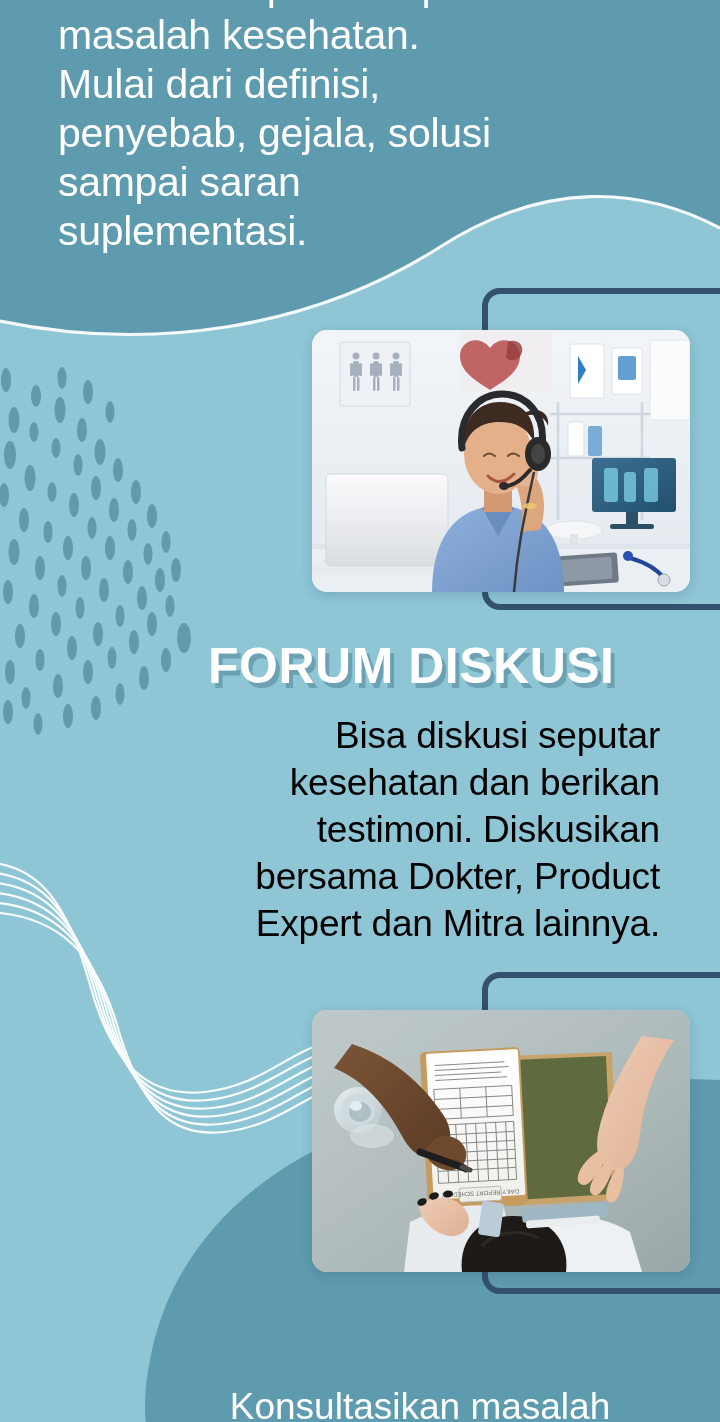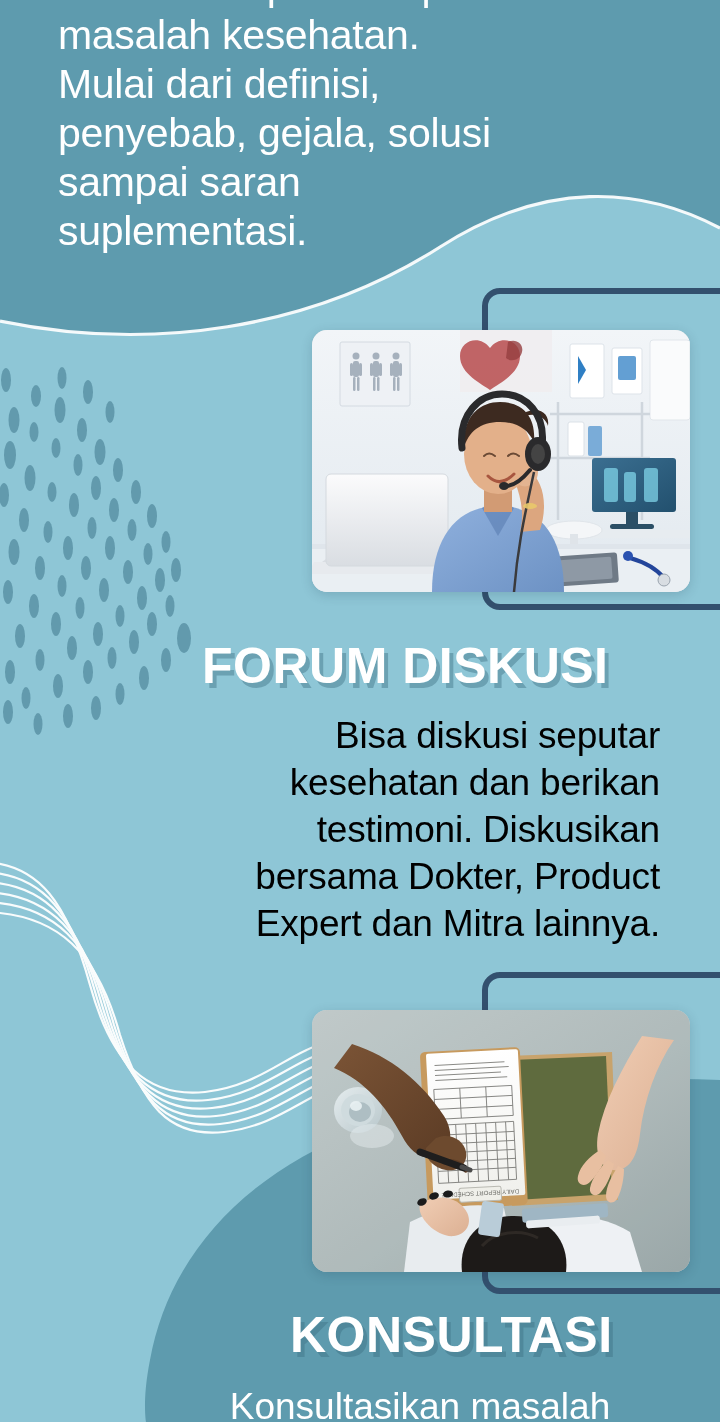--- a/index.html
+++ b/index.html
@@ -67,21 +67,21 @@
     font-size:37px;
     line-height:47px;
     font-weight:400;
     letter-spacing:-0.2px;
     text-align:right;
     z-index:20;
     white-space:pre-line;
   }
 
   
-  #forum-heading { left:202px; top:637px; }
+  #forum-heading { left:208px; top:637px; }
   #forum-body { left:160px; top:712px; width:500px; }
 
   
   #konsultasi-heading { left:290px; top:1306px; }
   #konsultasi-body {
     position:absolute;
     left:180px; top:1383px; width:480px;
     color:#ffffff; font-size:37px; line-height:47px;
     text-align:center; z-index:20; white-space:nowrap;
   }
@@ -448,16 +448,15 @@
 
       <path d="M150,262 C 146,226 172,206 202,206 C 234,206 258,228 254,262 Z" fill="#1d1a18"></path>
       <path d="M170,236 C 182,222 208,218 226,228" stroke="#2e2925" stroke-width="3" fill="none"></path>
 
       <rect x="168" y="192" width="22" height="34" rx="3" fill="#b9ccd8" transform="rotate(8 179 209)"></rect>
       <rect x="210" y="196" width="86" height="14" rx="3" fill="#9fb6c4" transform="rotate(-4 253 203)"></rect>
       <rect x="214" y="208" width="74" height="8" rx="3" fill="#e9edf0" transform="rotate(-4 251 212)"></rect>
     </svg>
   </div>
 
-  <div class="section-heading" id="konsultasi-heading">KONSULTASI</div>
   <div id="konsultasi-body">Konsultasikan masalah</div>
 
 </div>
 
 </body></html>

